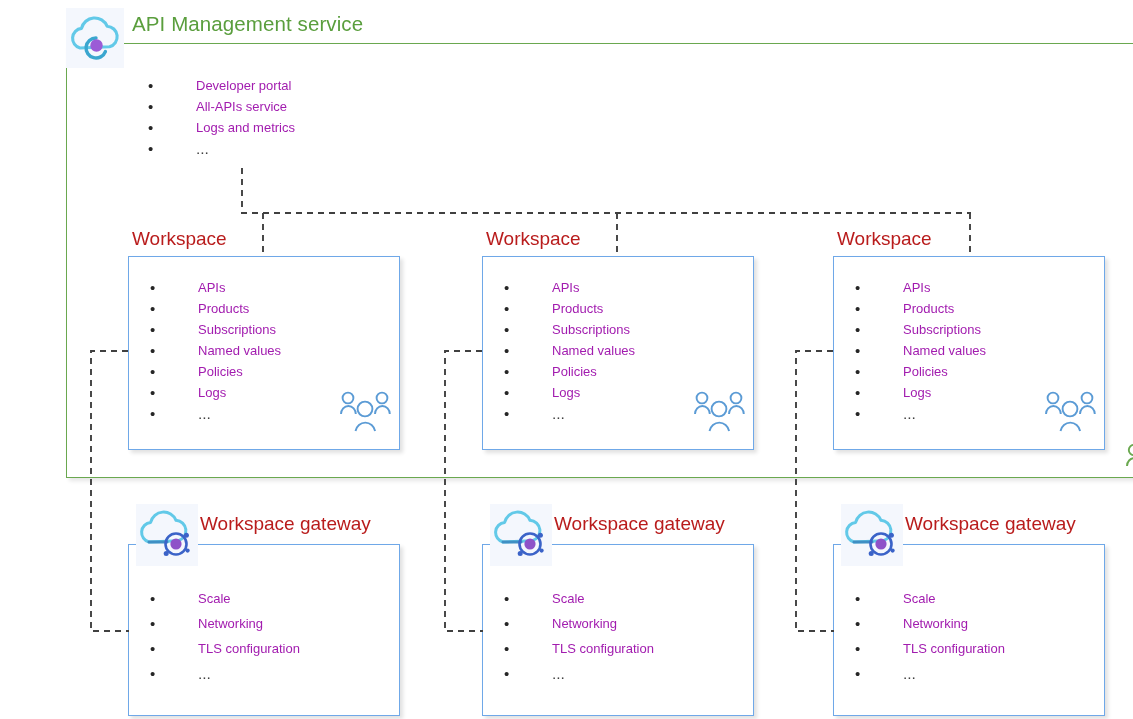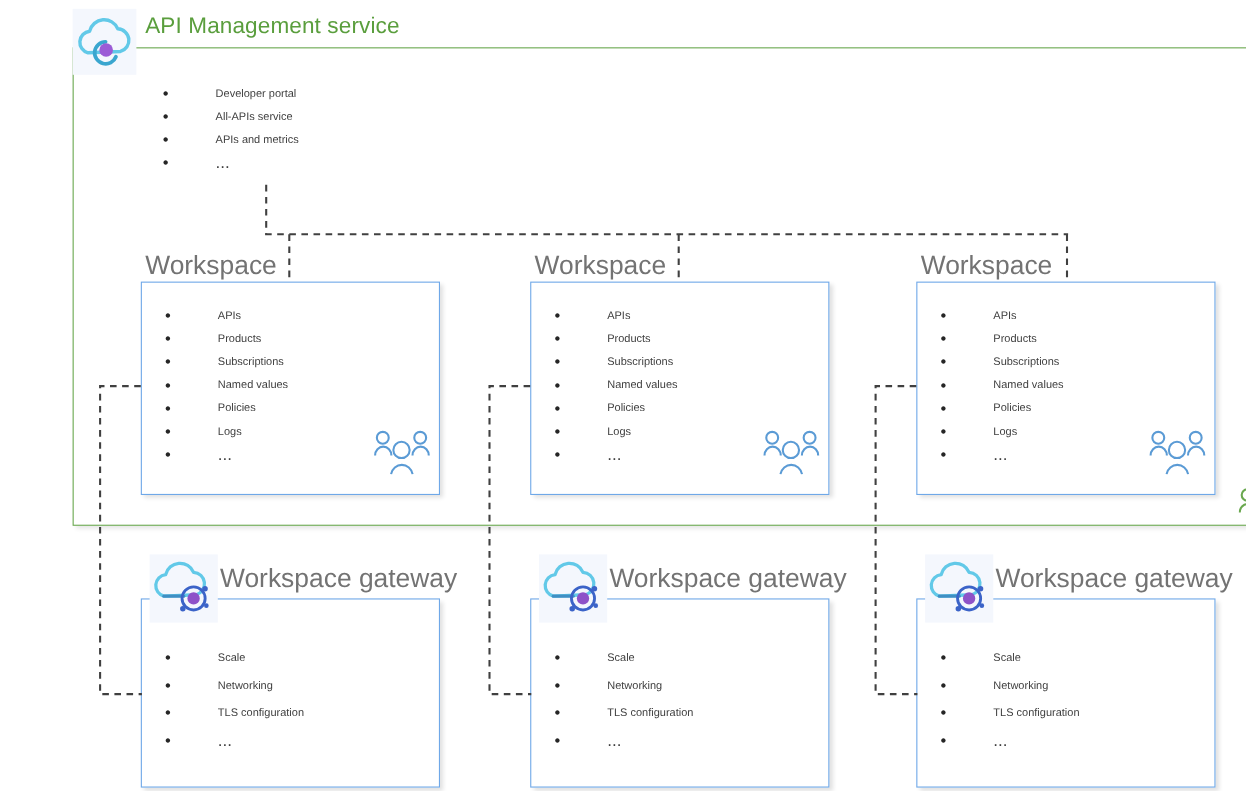--- a/index.html
+++ b/index.html
@@ -48,36 +48,36 @@
     position: absolute;
     left: 0; top: 0;
     width: 14px;
     text-align: left;
     font-size: 15px;
     color: #262626;
   }
   .blist .row .txt {
     position: absolute;
     left: 48px; top: 0;
-    font-size: 10px;
-    color: #404040;
+    font-size: 13px;
+    color: #a21caf;
   }
   .blist .row .txt.ellipsis { font-size: 15.5px; color: #3f3f3f; }
 
   
   .card {
     position: absolute;
     border: 1.3px solid #6fa8e8;
     background: #ffffff;
     box-shadow: 3px 3px 4px rgba(0,0,0,0.12);
   }
   .card-label {
     position: absolute;
-    font-size: 24px;
-    color: #737373;
+    font-size: 19px;
+    color: #b91c1c;
     white-space: nowrap;
   }
 
   
   #wires {
     position: absolute;
     left: 0; top: 0;
     width: 1133px; height: 719px;
     pointer-events: none;
   }
@@ -111,21 +111,21 @@
     <div class="row">
       <span class="bullet">•</span>
       <span class="txt">Developer portal</span>
     </div>
     <div class="row">
       <span class="bullet">•</span>
       <span class="txt">All-APIs service</span>
     </div>
     <div class="row">
       <span class="bullet">•</span>
-      <span class="txt">APIs and metrics</span>
+      <span class="txt">Logs and metrics</span>
     </div>
     <div class="row" style="height:26px;">
       <span class="bullet">•</span>
       <span class="txt ellipsis">...</span>
     </div>
   </div>
 
   <div class="people" style="left:1078px; top:417px; width:46px; height:56px;">
     <svg width="46" height="56" viewBox="0 0 46 56">
       <g fill="none" stroke="#6aa84f" stroke-width="1.9">

